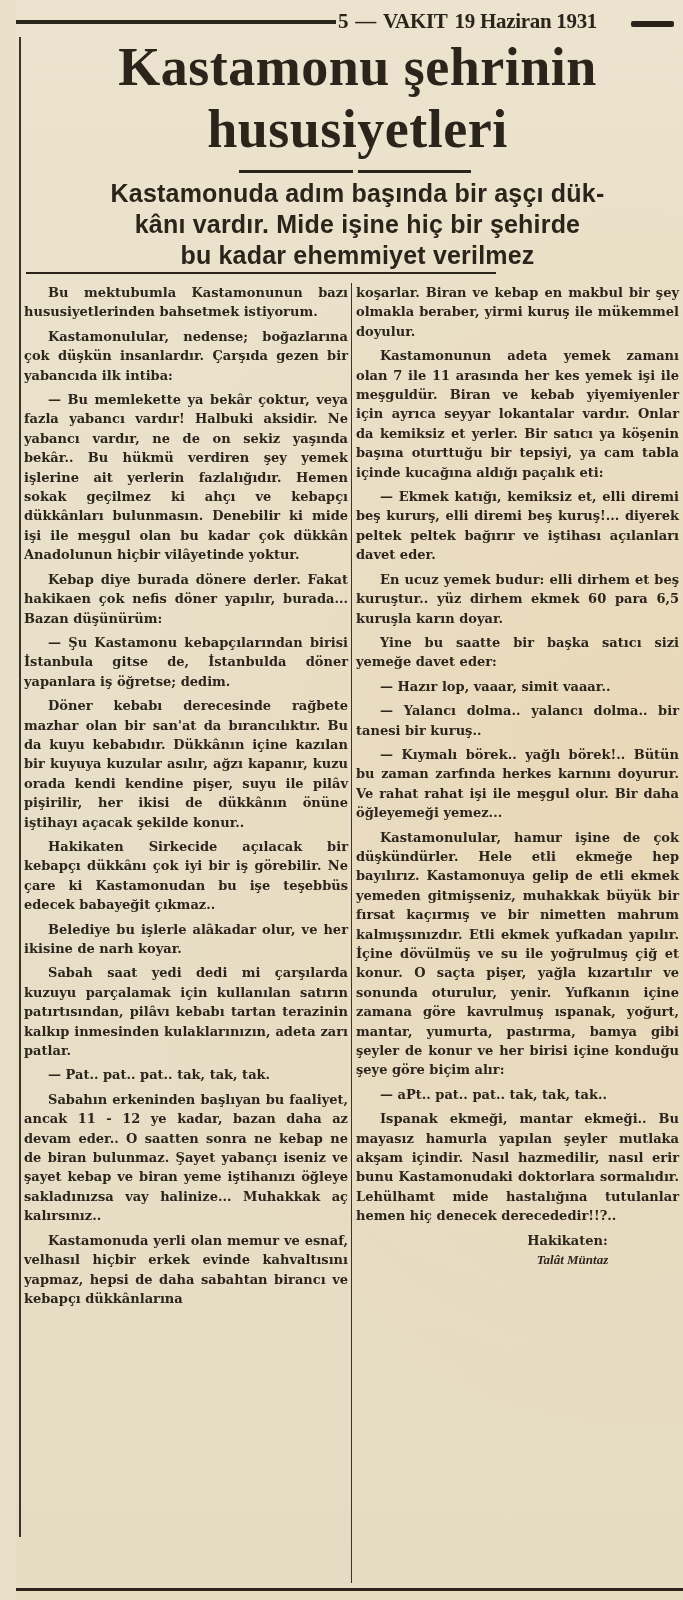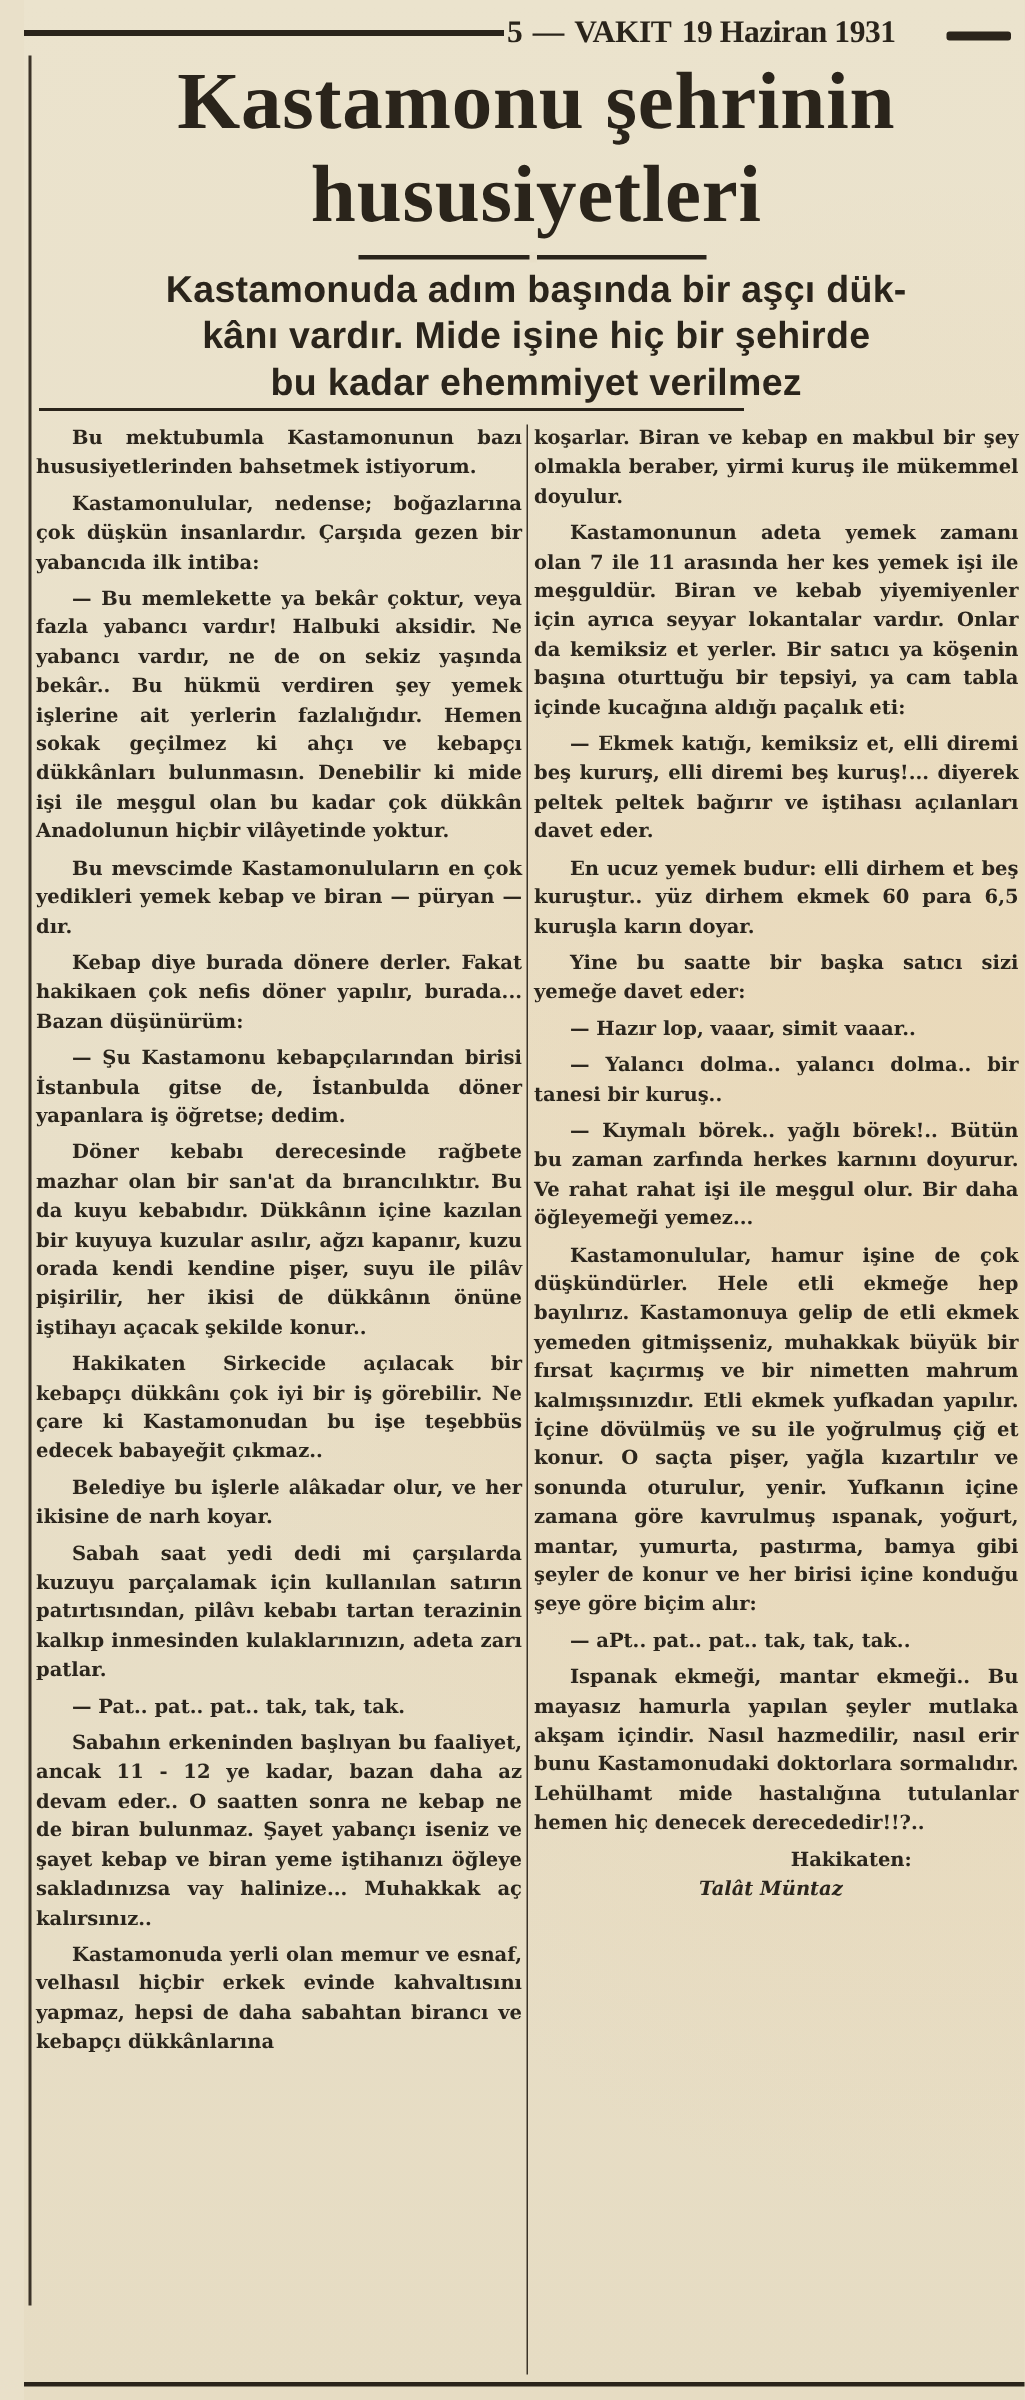--- a/index.html
+++ b/index.html
@@ -76,21 +76,21 @@
   }
   .col-left { left: 8px; width: 324px; }
   .col-right { left: 340px; width: 323px; }
   .col-divider {
     position: absolute; left: 335px; top: 283px; width: 1px; height: 1300px;
     background: #3b3328;
   }
   .col p { margin: 0 0 5px 0; text-indent: 24px; }
   .col p.noindent { text-indent: 0; }
   .col p.sign { text-align: center; text-indent: 0; margin: 2px 0 0 0; padding-left: 100px; }
-  .col p.author { text-indent: 0; font-style: italic; padding-left: 110px; }
+  .col p.author { text-align: center; text-indent: 0; font-style: italic; padding-left: 110px; font-family: Liberation Serif, serif; }
   .bottom-rule {
     position: absolute; left: 0; top: 1588px; width: 683px; height: 3px;
     background: #2a241b;
   }
 </style>
 </head>
 <body>
 
 <div class="page">
 
@@ -116,21 +116,20 @@
     <div>kânı vardır. Mide işine hiç bir şehirde</div>
     <div>bu kadar ehemmiyet verilmez</div>
   </h2>
 
   <div class="sub-rule"></div>
 
   <div class="col col-left">
     <p>Bu mektubumla Kastamonunun bazı hususiyetlerinden bahsetmek istiyorum.</p>
     <p>Kastamonulular, nedense; boğazlarına çok düşkün insanlardır. Çarşıda gezen bir yabancıda ilk intiba:</p>
     <p>— Bu memlekette ya bekâr çoktur, veya fazla yabancı vardır! Halbuki aksidir. Ne yabancı vardır, ne de on sekiz yaşında bekâr.. Bu hükmü verdiren şey yemek işlerine ait yerlerin fazlalığıdır. Hemen sokak geçilmez ki ahçı ve kebapçı dükkânları bulunmasın. Denebilir ki mide işi ile meşgul olan bu kadar çok dükkân Anadolunun hiçbir vilâyetinde yoktur.</p>
-    <p>Bu mevscimde Kastamonuluların en çok yedikleri yemek kebap ve biran — püryan — dır.</p>
     <p>Kebap diye burada dönere derler. Fakat hakikaen çok nefis döner yapılır, burada... Bazan düşünürüm:</p>
     <p>— Şu Kastamonu kebapçılarından birisi İstanbula gitse de, İstanbulda döner yapanlara iş öğretse; dedim.</p>
     <p>Döner kebabı derecesinde rağbete mazhar olan bir san'at da bırancılıktır. Bu da kuyu kebabıdır. Dükkânın içine kazılan bir kuyuya kuzular asılır, ağzı kapanır, kuzu orada kendi kendine pişer, suyu ile pilâv pişirilir, her ikisi de dükkânın önüne iştihayı açacak şekilde konur..</p>
     <p>Hakikaten Sirkecide açılacak bir kebapçı dükkânı çok iyi bir iş görebilir. Ne çare ki Kastamonudan bu işe teşebbüs edecek babayeğit çıkmaz..</p>
     <p>Belediye bu işlerle alâkadar olur, ve her ikisine de narh koyar.</p>
     <p>Sabah saat yedi dedi mi çarşılarda kuzuyu parçalamak için kullanılan satırın patırtısından, pilâvı kebabı tartan terazinin kalkıp inmesinden kulaklarınızın, adeta zarı patlar.</p>
     <p>— Pat.. pat.. pat.. tak, tak, tak.</p>
     <p>Sabahın erkeninden başlıyan bu faaliyet, ancak 11 - 12 ye kadar, bazan daha az devam eder.. O saatten sonra ne kebap ne de biran bulunmaz. Şayet yabançı iseniz ve şayet kebap ve biran yeme iştihanızı öğleye sakladınızsa vay halinize... Muhakkak aç kalırsınız..</p>
     <p>Kastamonuda yerli olan memur ve esnaf, velhasıl hiçbir erkek evinde kahvaltısını yapmaz, hepsi de daha sabahtan birancı ve kebapçı dükkânlarına</p>
   </div>

